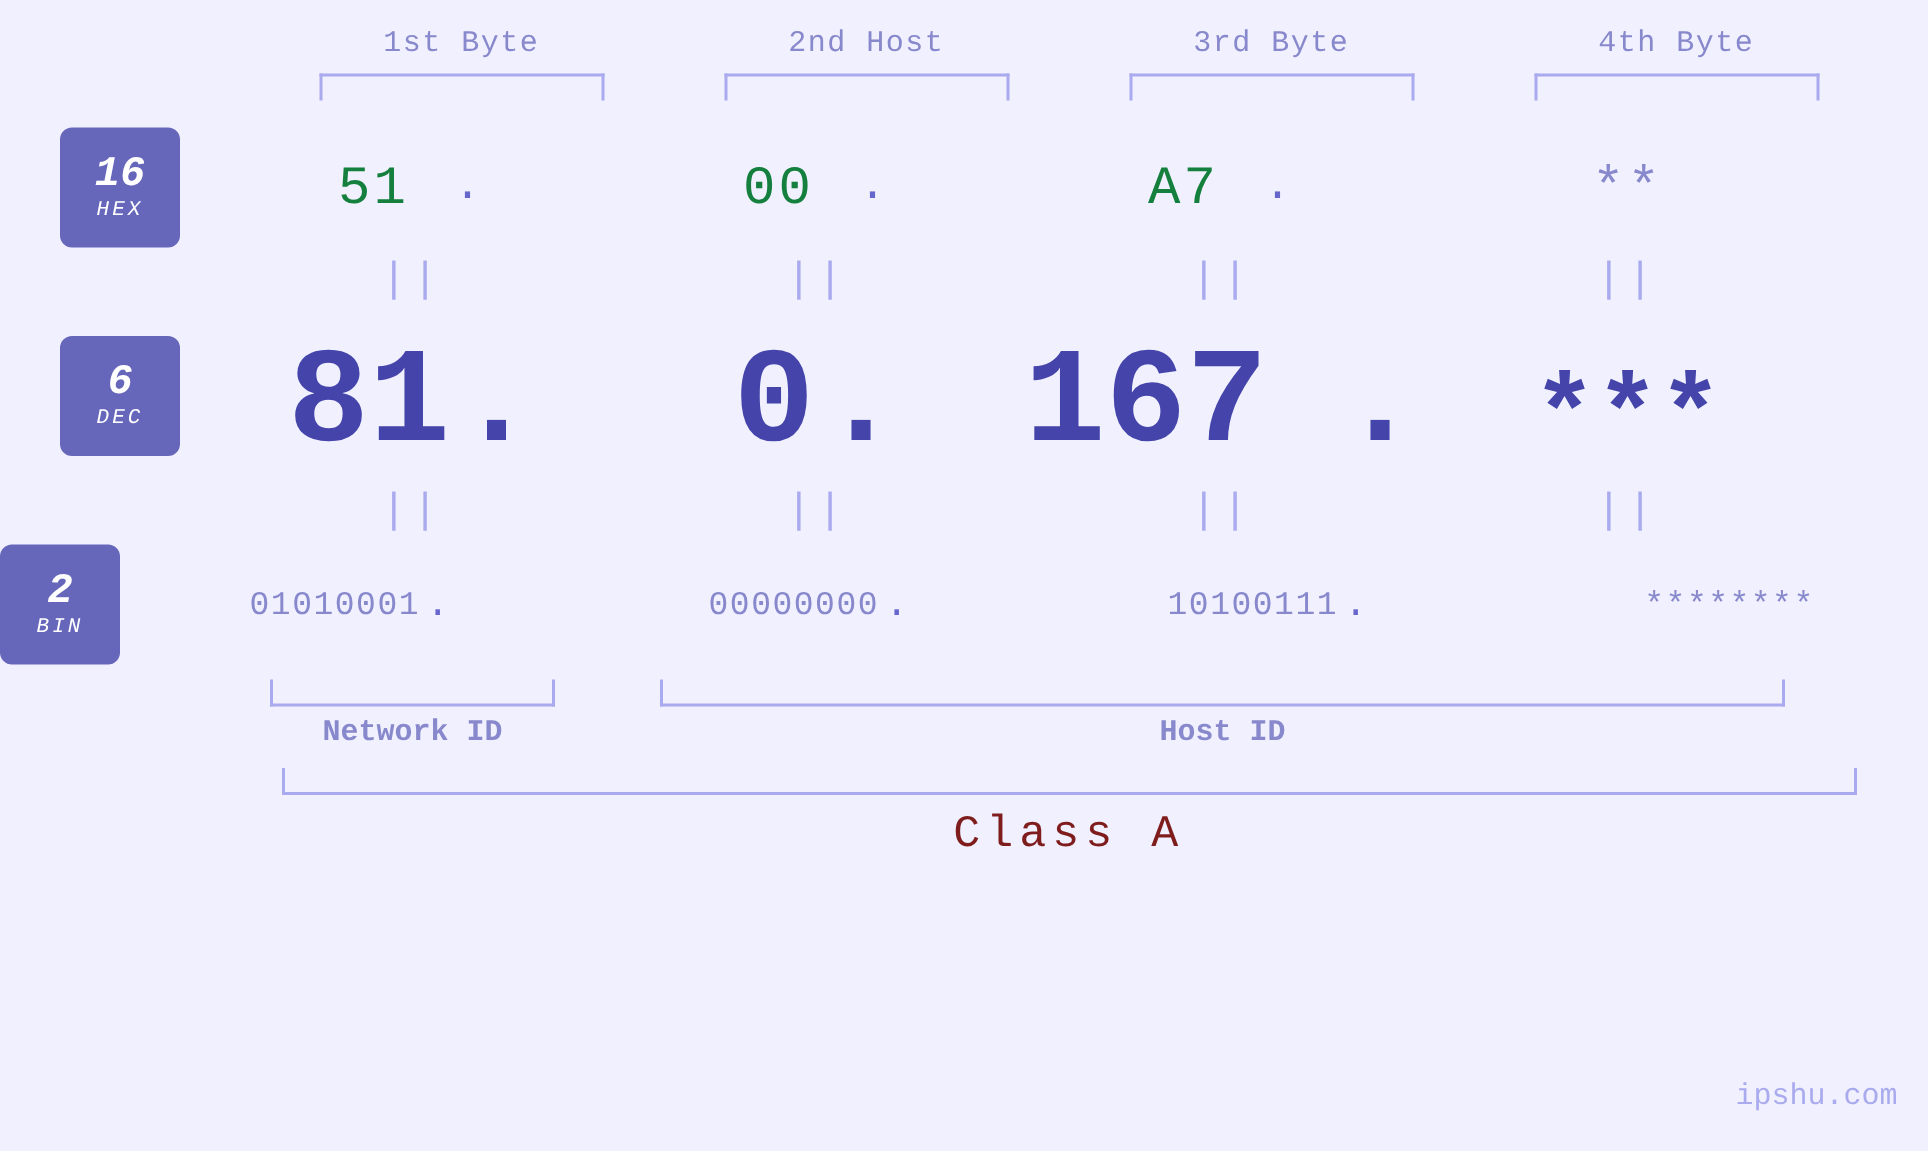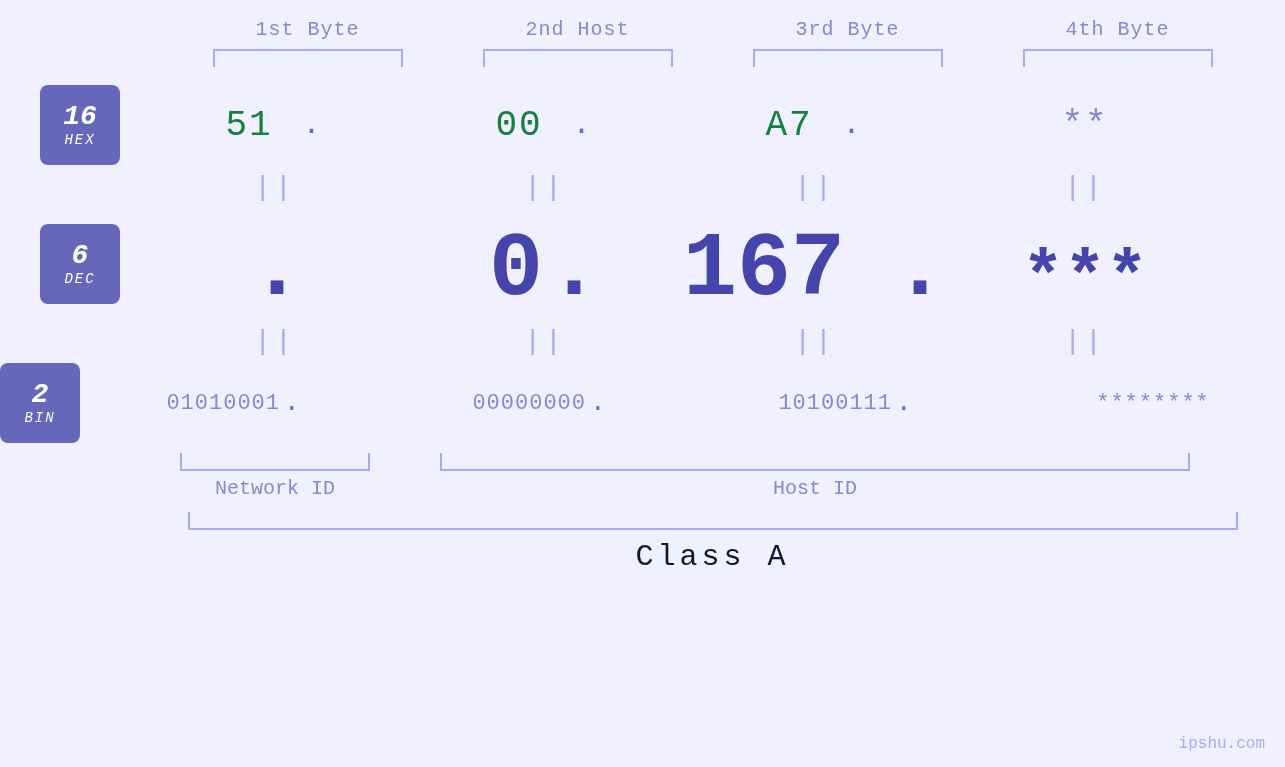--- a/index.html
+++ b/index.html
@@ -160,20 +160,21 @@
       height: 18px;
       border-bottom: 2px solid #aaaaee;
       border-left: 2px solid #aaaaee;
       border-right: 2px solid #aaaaee;
     }
 
     .id-labels {
       display: flex;
       width: 1080px;
       margin-top: 6px;
+      font-weight: bold;
     }
 
     .network-id-label {
       width: 270px;
       text-align: center;
       color: #8888cc;
       font-size: 20px;
       font-family: 'Courier New', Courier, monospace;
     }
 
@@ -197,35 +198,35 @@
     .big-bracket {
       width: 1050px;
       height: 18px;
       border-bottom: 2px solid #aaaaee;
       border-left: 2px solid #aaaaee;
       border-right: 2px solid #aaaaee;
     }
 
     .class-label {
       text-align: center;
-      color: #0f172a;
+      color: #7f1d1d;
       font-size: 30px;
       font-family: 'Courier New', Courier, monospace;
       letter-spacing: 4px;
       margin-top: 10px;
       padding-left: 140px;
       width: 100%;
     }
 
     .watermark {
       position: absolute;
-      bottom: 14px;
+      bottom: 24px;
       right: 20px;
       color: #aaaaee;
-      font-size: 16px;
+      font-size: 20px;
       font-family: 'Courier New', Courier, monospace;
     }
 
     .inline-dot {
       color: #6666cc;
       margin: 0 4px;
     }
 
     .inline-dot-large {
       color: #4444aa;
@@ -296,20 +297,21 @@
 
   <div style="display:flex; align-items:center; width:100%;">
     <div style="width:140px; display:flex; justify-content:flex-end; padding-right:20px;">
       <div class="base-badge">
         <span class="base-num">6</span>
         <span class="base-label">DEC</span>
       </div>
     </div>
     <div style="display:flex; align-items:flex-end; flex:1; height:110px;">
       <div class="cell-block" style="height:100%; align-items:flex-end; justify-content:center; padding-bottom:4px;">
+        <span class="dec-value">81</span>
         <span class="inline-dot-large" style="margin-left:4px; margin-bottom:0px;">.</span>
       </div>
       <div class="cell-block" style="height:100%; align-items:flex-end; justify-content:center; padding-bottom:4px;">
         <span class="dec-value">0</span>
         <span class="inline-dot-large" style="margin-left:4px;">.</span>
       </div>
       <div class="cell-block" style="height:100%; align-items:flex-end; justify-content:center; padding-bottom:4px;gap:44px;">
         <span class="dec-value">167</span>
         <span class="inline-dot-large" style="margin-left:4px;">.</span>
       </div>

